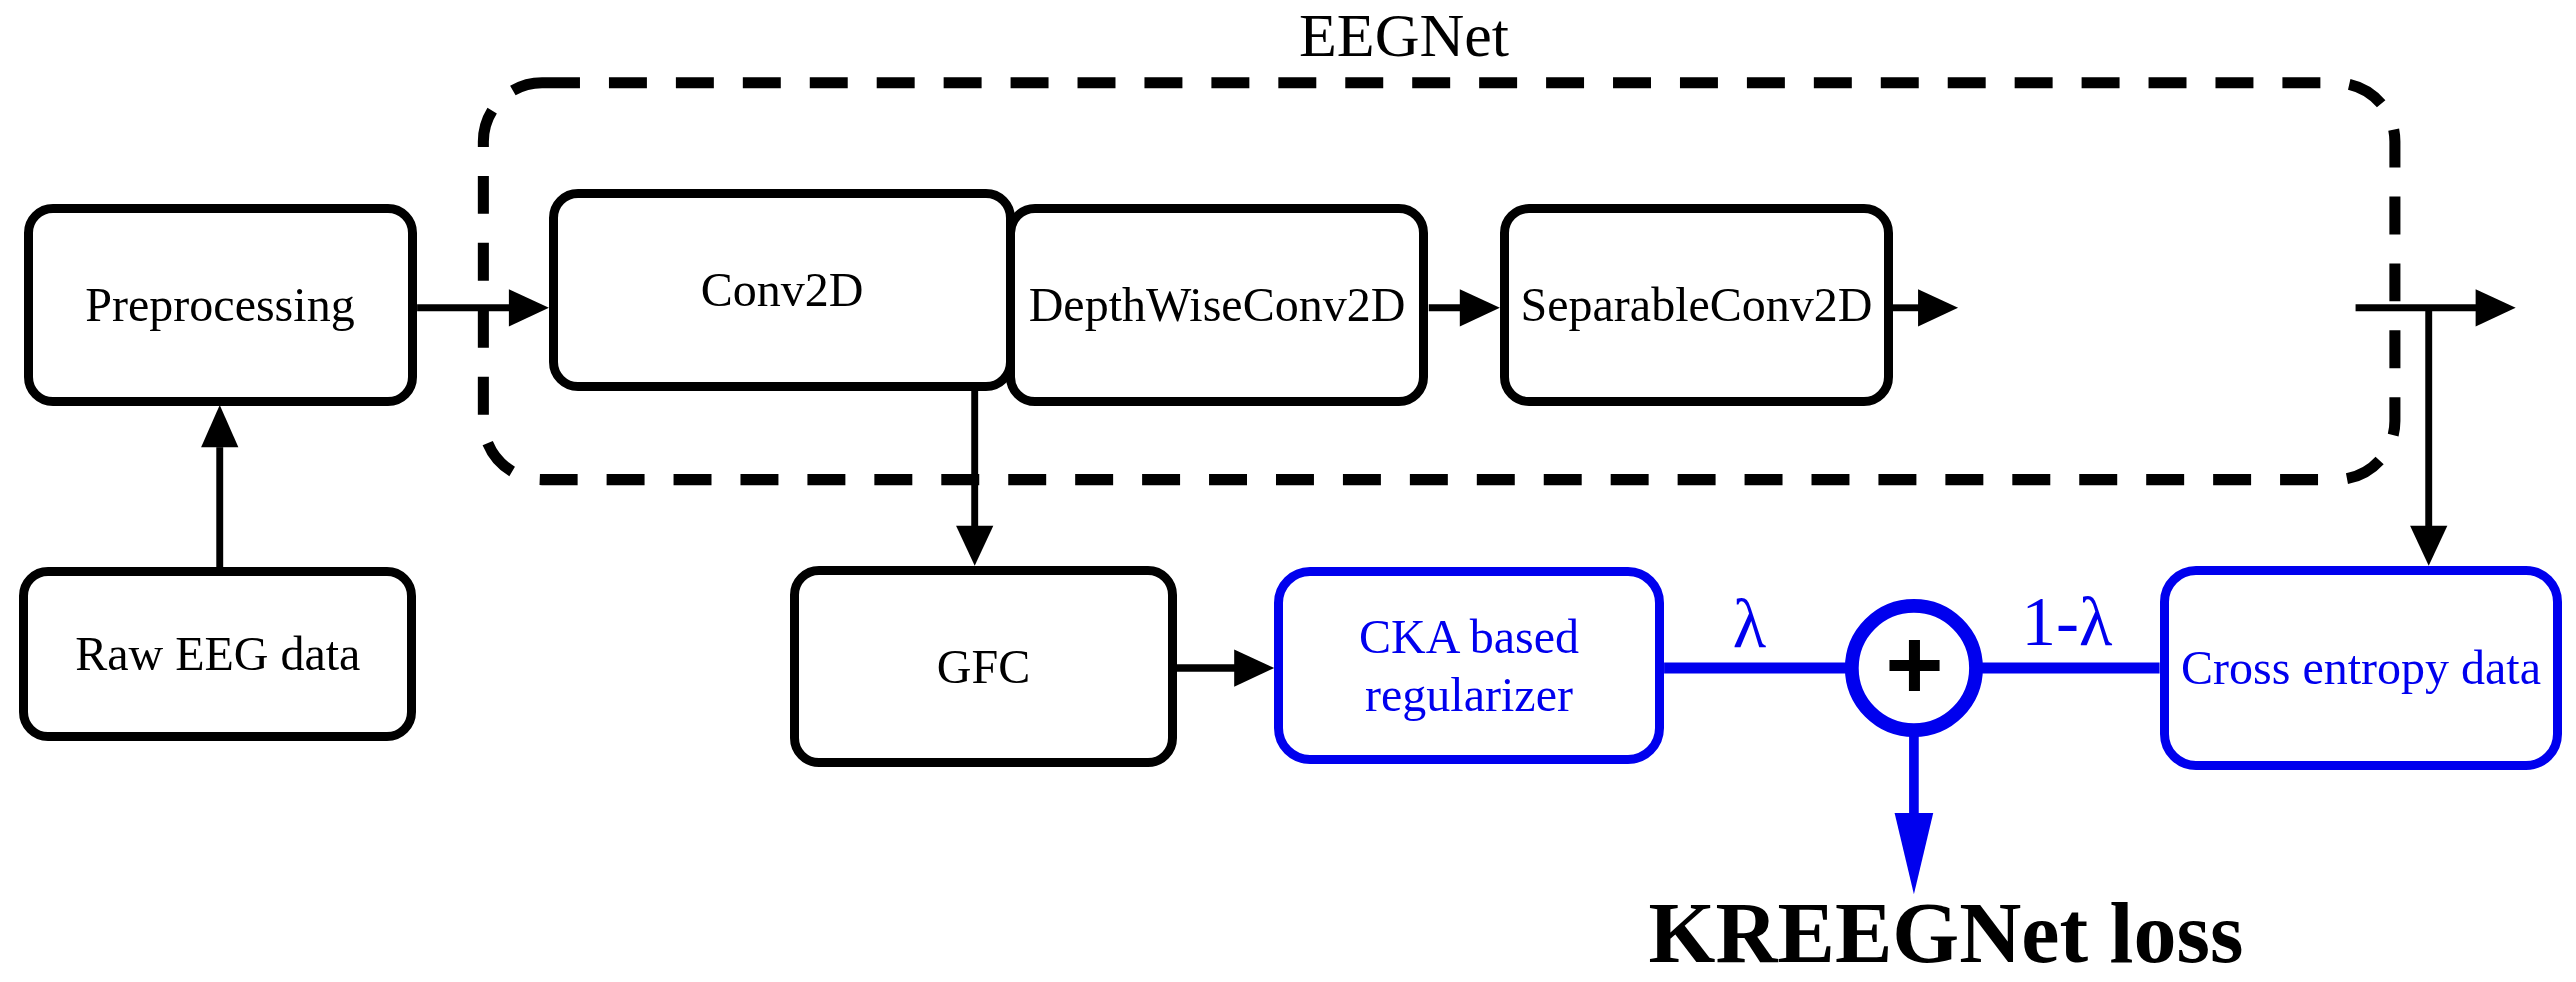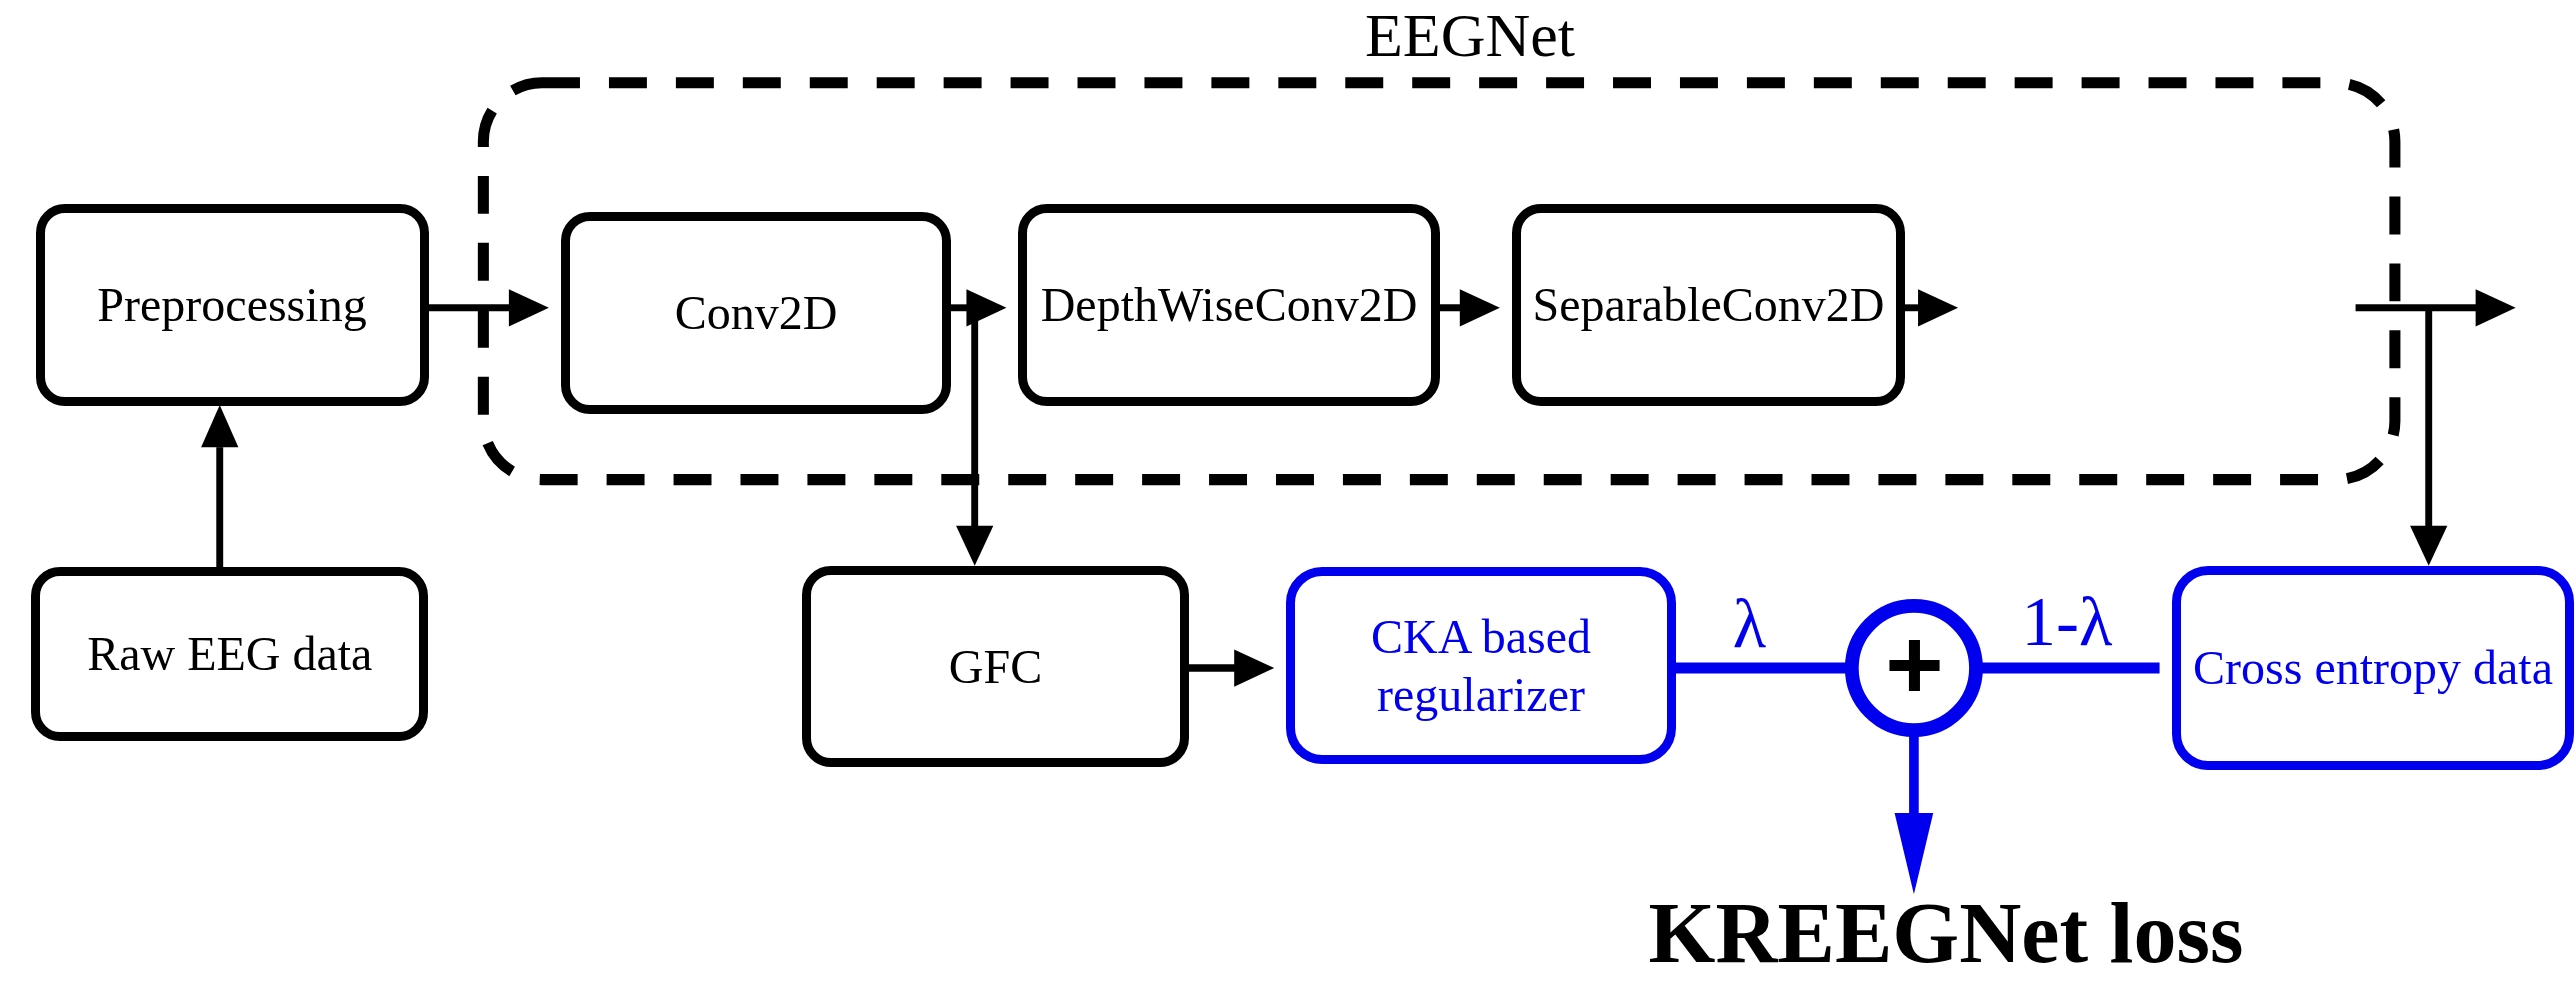--- a/index.html
+++ b/index.html
@@ -3,27 +3,27 @@
 <meta charset="utf-8">
 <style>
   html,body{margin:0;padding:0;background:#ffffff;}
   .canvas{
     position:relative;width:2576px;height:982px;background:#ffffff;
     font-family:"Liberation Serif", serif;overflow:hidden;
   }
   .layer{position:absolute;left:0;top:0;}
   .node{
     position:absolute;display:flex;flex-direction:column;align-items:center;justify-content:center;
-    text-align:center;background:#ffffff;box-sizing:border-box;margin-left:12px;
+    text-align:center;background:#ffffff;box-sizing:border-box;
   }
   .node.black{border:9px solid #000000;border-radius:29px;color:#000000;}
   .node.blue{border:9.7px solid #0000ee;border-radius:36px;color:#0000ee;}
   .node .lbl{font-size:48px;line-height:58px;white-space:nowrap;}
   .title{
-    position:absolute;text-align:right;font-size:62px;line-height:69px;color:#000000;white-space:nowrap;
+    position:absolute;text-align:left;font-size:62px;line-height:69px;color:#000000;white-space:nowrap;
   }
   .math-label{
     position:absolute;text-align:center;font-size:69px;line-height:69px;color:#0000ee;white-space:nowrap;
   }
   .plus-sign{
     position:absolute;display:flex;align-items:center;justify-content:center;
     font-family:"Liberation Sans", sans-serif;font-weight:bold;font-size:100px;color:#000000;
   }
   .output-label{
     position:absolute;text-align:center;font-weight:bold;font-size:86px;line-height:86px;
@@ -75,21 +75,21 @@
     <line x1="2773" y1="1058" x2="2773" y2="1190" stroke="#0000ee" stroke-width="14"></line>
     <polygon points="2773,1296 2745,1178 2801,1178" fill="#0000ee"></polygon>
   </svg>
 
   <div class="title" style="left:1299px;top:1.4px;width:276px;">EEGNet</div>
 
   <div class="node black" style="left:23.5px;top:204px;width:393px;height:202px;">
     <span class="lbl">Preprocessing</span>
   </div>
 
-  <div class="node black" style="left:549px;top:212px;width:390px;height:202px;">
+  <div class="node black" style="left:549px;top:189px;width:466px;height:202px;">
     <span class="lbl">Conv2D</span>
   </div>
 
   <div class="node black" style="left:1006px;top:204px;width:422px;height:202px;">
     <span class="lbl">DepthWiseConv2D</span>
   </div>
 
   <div class="node black" style="left:1500px;top:204px;width:393px;height:202px;">
     <span class="lbl">SeparableConv2D</span>
   </div>

